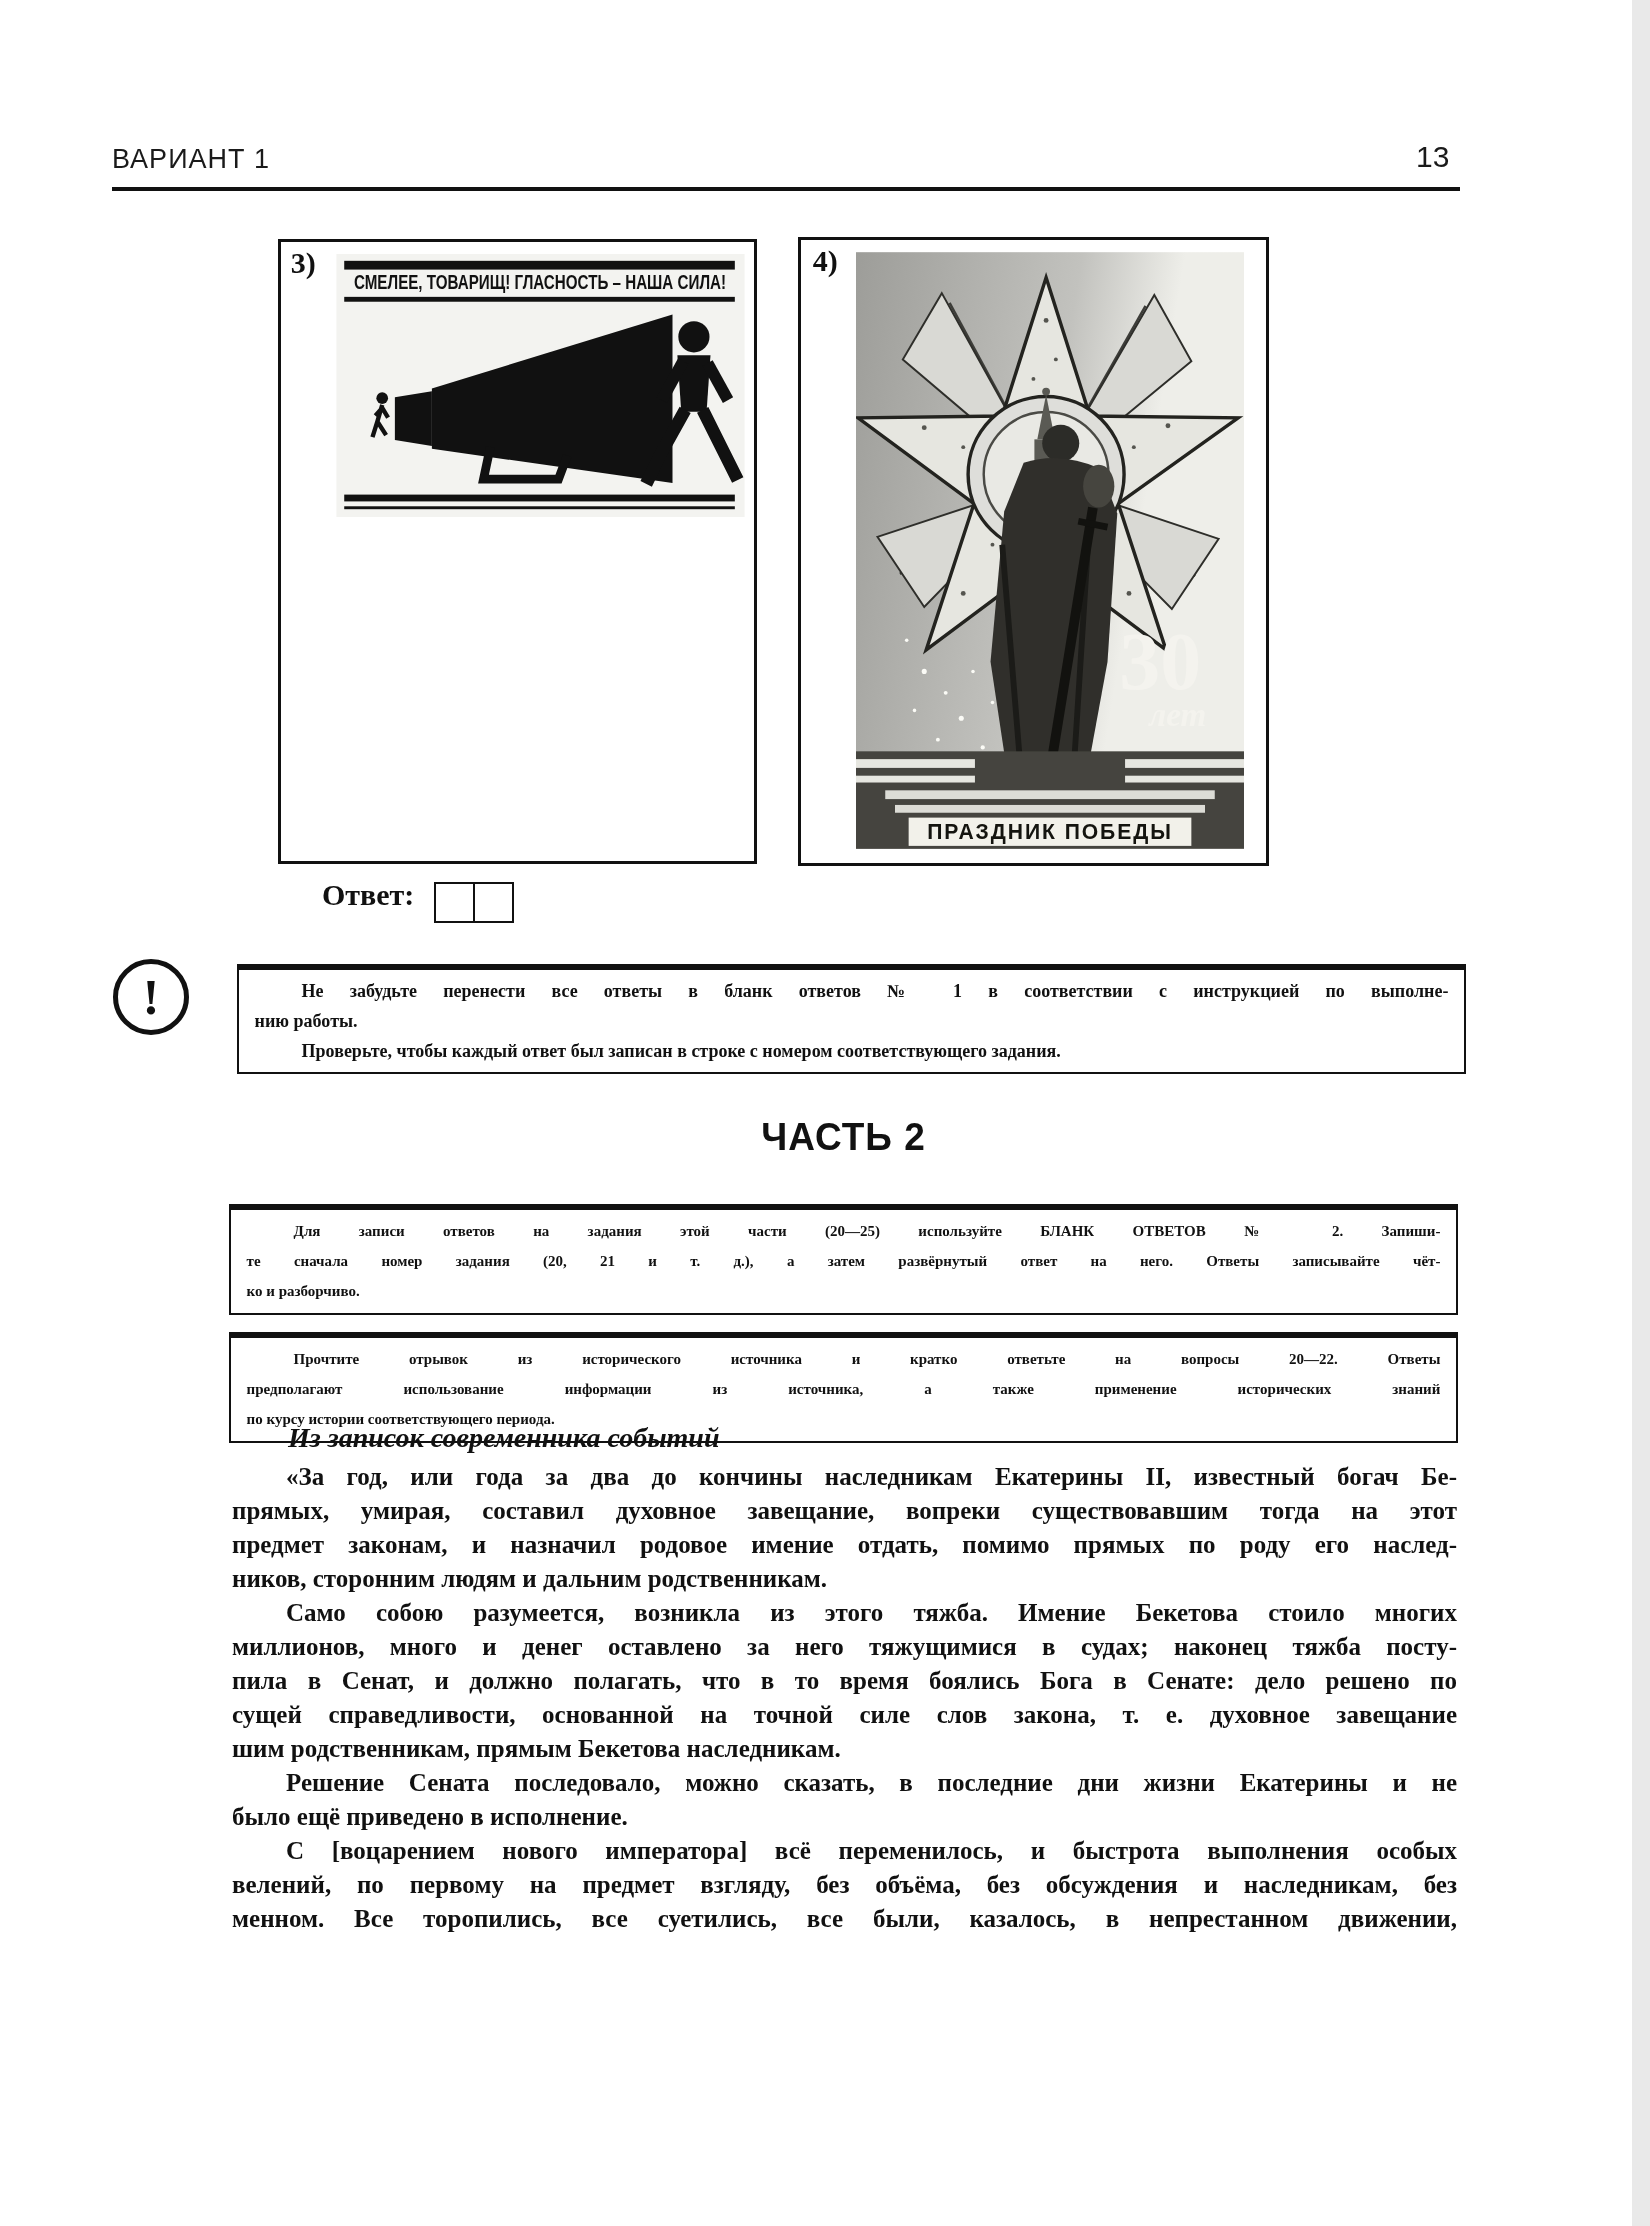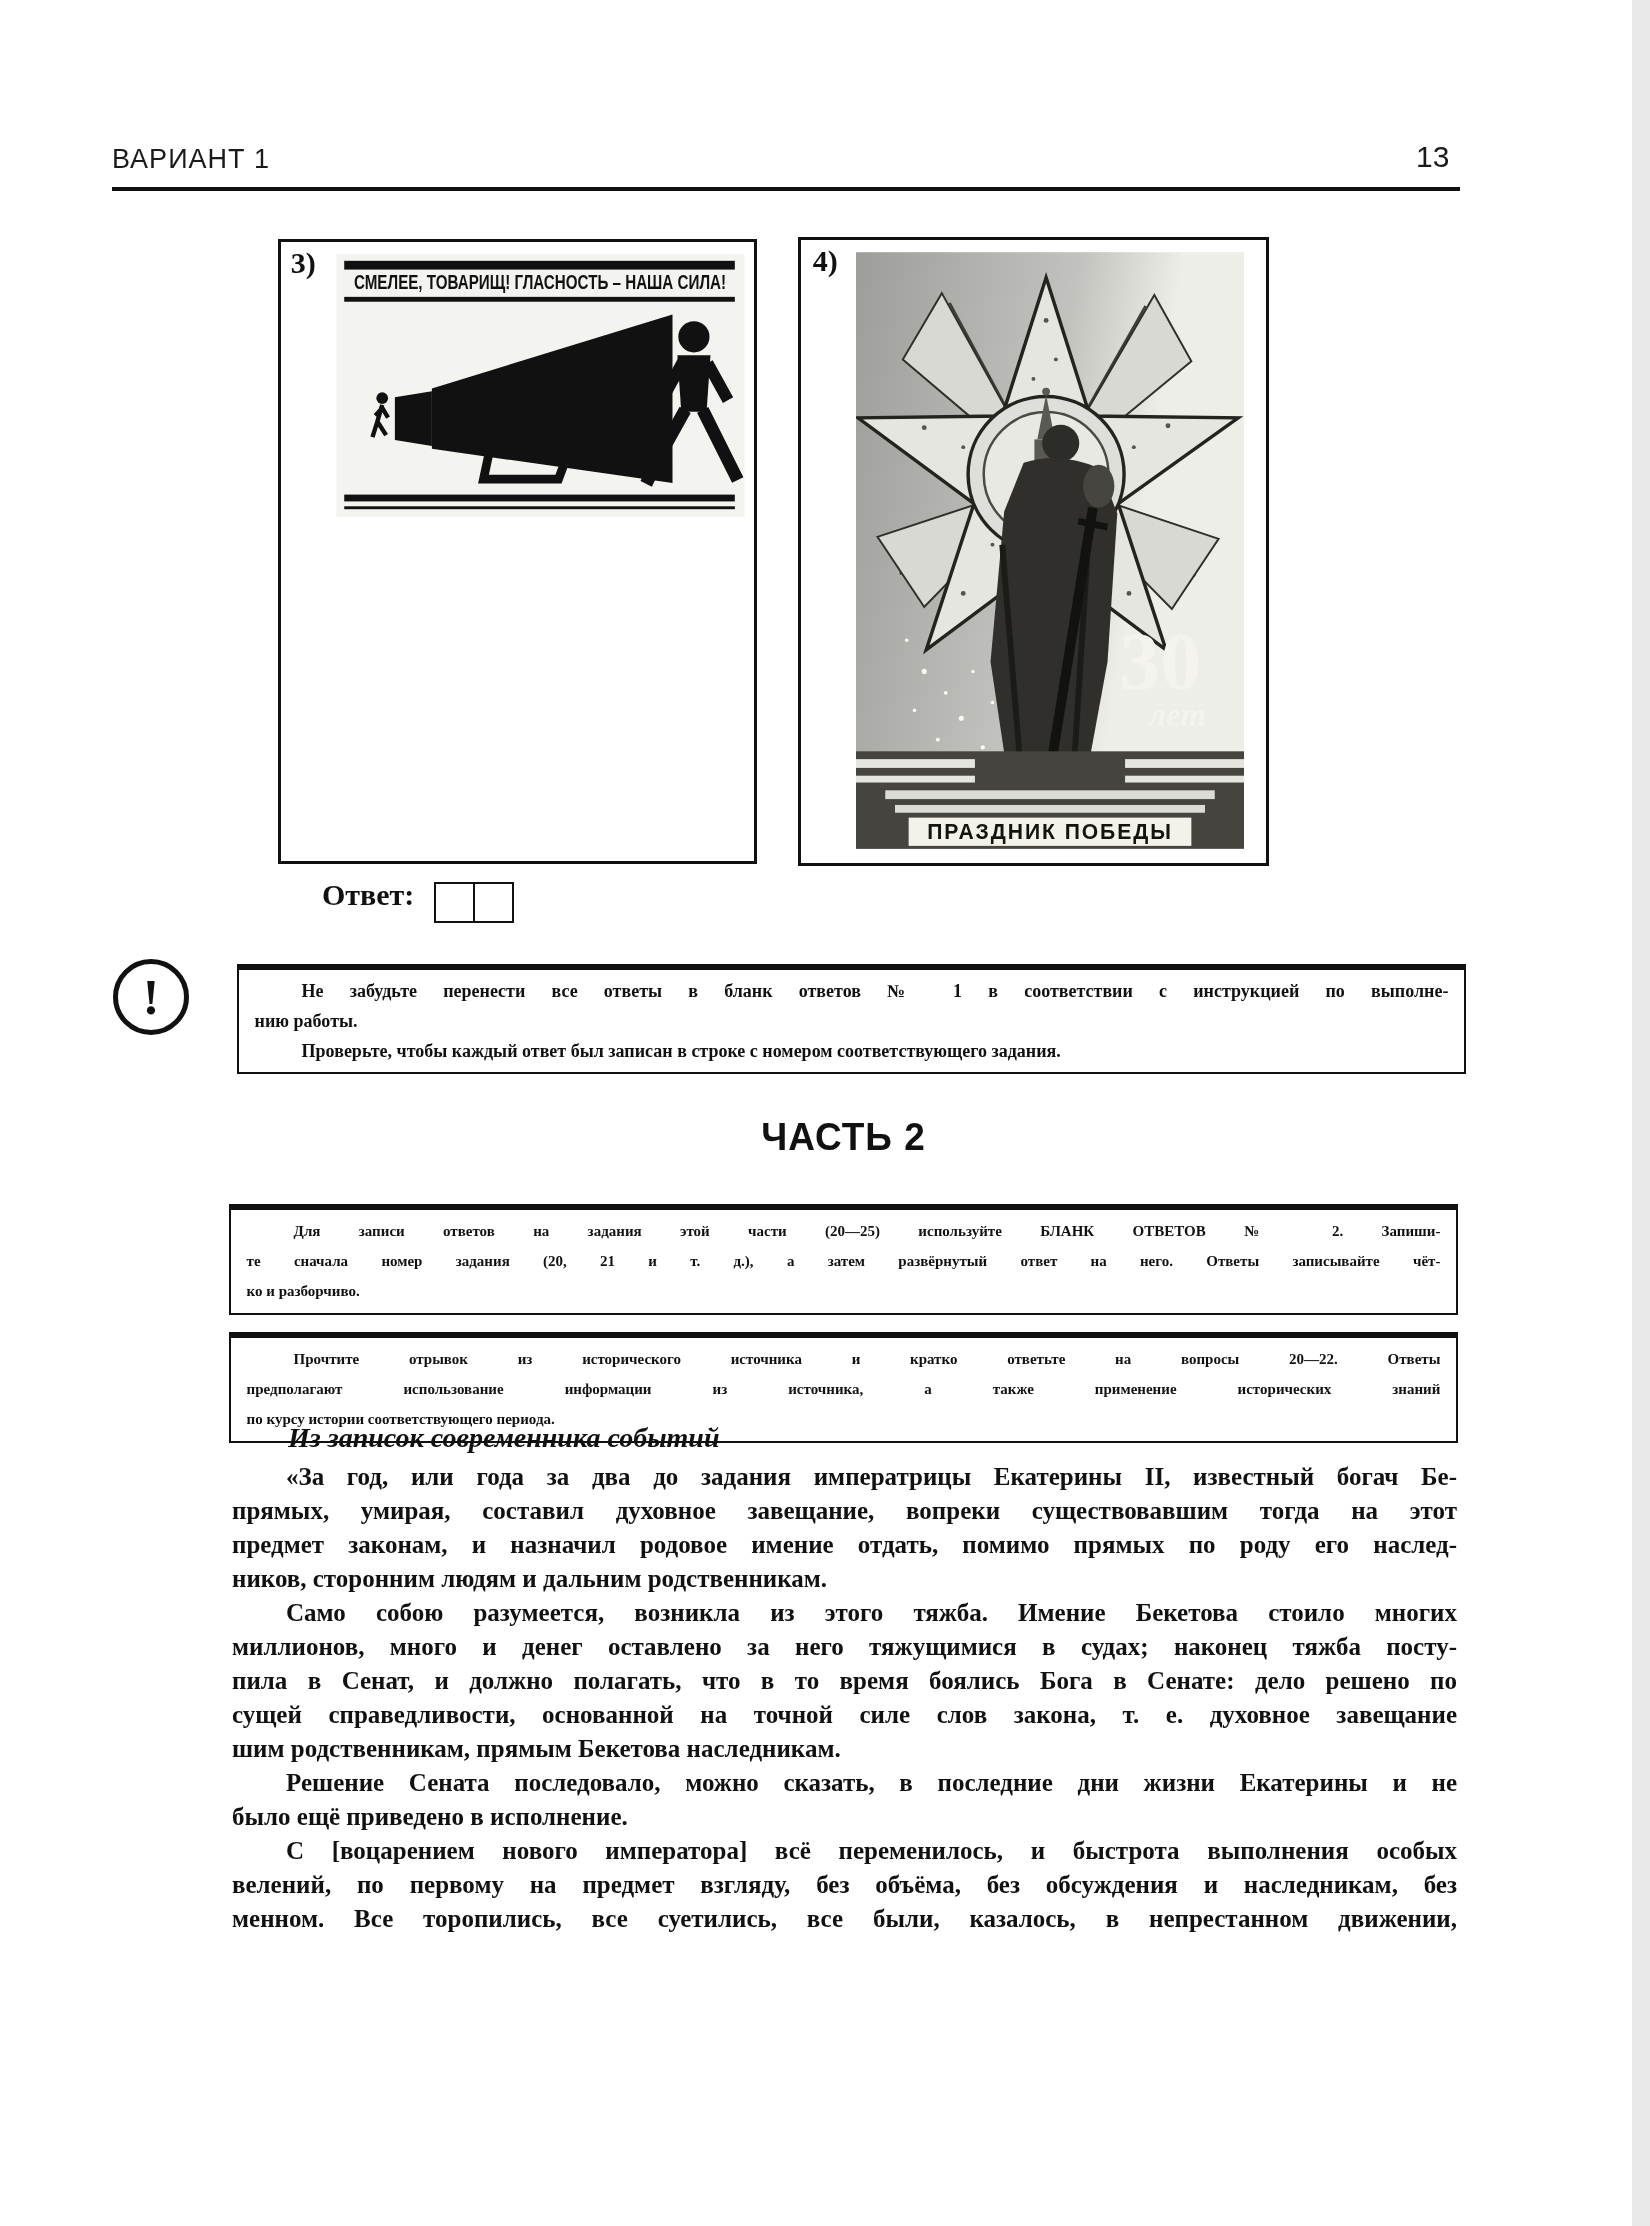--- a/index.html
+++ b/index.html
@@ -228,21 +228,21 @@
     </div>
   <div class="instr-box" id="box2">
       <div class="line j ind">Прочтите отрывок из исторического источника и кратко ответьте на вопросы 20—22. Ответы</div>
       <div class="line j">предполагают использование информации из источника, а также применение исторических знаний</div>
       <div class="line">по курсу истории соответствующего периода.</div>
     </div>
 
   <div class="src-heading">Из записок современника событий</div>
   <div class="src-body" id="source-paragraphs">
       <div>
-        <div class="line j ind">«За год, или года за два до задания императрицы Екатерины II, известный богач Бе-</div>
+        <div class="line j ind">«За год, или года за два до кончины наследникам Екатерины II, известный богач Бе-</div>
         <div class="line j">прямых, умирая, составил духовное завещание, вопреки существовавшим тогда на этот</div>
         <div class="line j">предмет законам, и назначил родовое имение отдать, помимо прямых по роду его наслед-</div>
         <div class="line">ников, сторонним людям и дальним родственникам.</div>
       </div>
       <div>
         <div class="line j ind">Само собою разумеется, возникла из этого тяжба. Имение Бекетова стоило многих</div>
         <div class="line j">миллионов, много и денег оставлено за него тяжущимися в судах; наконец тяжба посту-</div>
         <div class="line j">пила в Сенат, и должно полагать, что в то время боялись Бога в Сенате: дело решено по</div>
         <div class="line j">сущей справедливости, основанной на точной силе слов закона, т. е. духовное завещание</div>
         <div class="line">шим родственникам, прямым Бекетова наследникам.</div>

